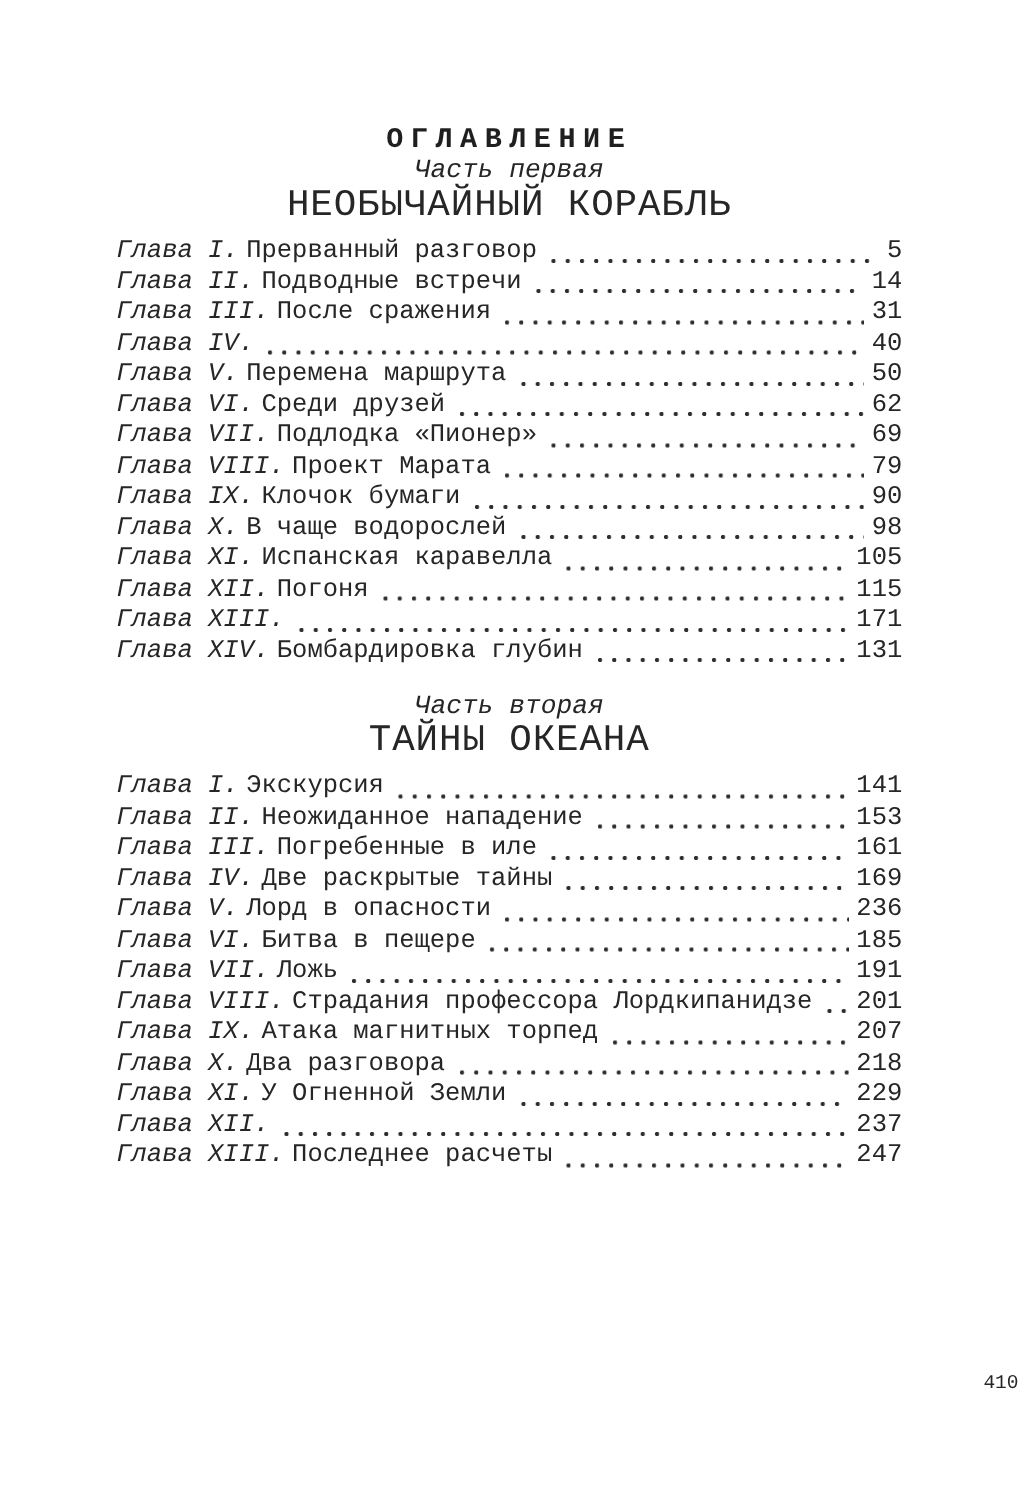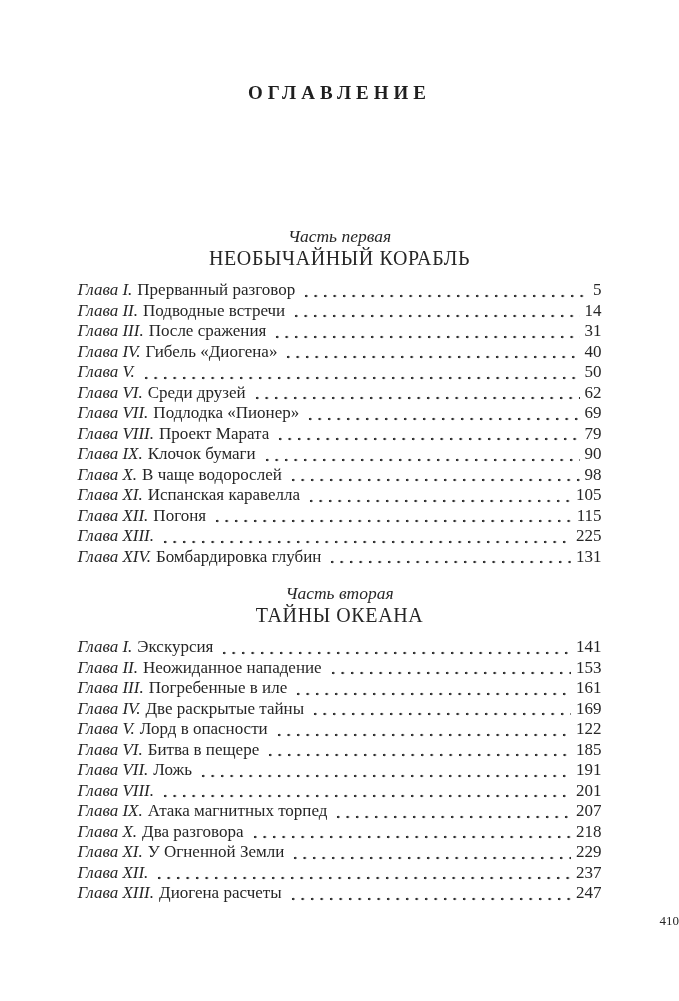--- a/index.html
+++ b/index.html
@@ -6,48 +6,47 @@
     margin: 0;
     padding: 0;
     background: #ffffff;
   }
   .book-page {
     position: relative;
     width: 679px;
     height: 1001px;
     background: #ffffff;
     color: #262626;
-    font-family: Liberation Serif, serif;
+    font-family: Liberation Mono, monospace;
     overflow: hidden;
   }
   .toc-title {
     padding-top: 82px;
     text-align: center;
     font-size: 19px;
     font-weight: bold;
     letter-spacing: 5px;
     line-height: 22px;
     color: #1f1f1f;
   }
   .part-heading {
     text-align: center;
   }
   .part-heading.first {
-    margin-top: 122px;
   }
   .part-heading.second {
     margin-top: 16px;
   }
   .part-label {
     font-style: italic;
     font-size: 17.5px;
     line-height: 21px;
   }
   .part-title {
-    font-size: 20px;
+    font-size: 25px;
     letter-spacing: 0.6px;
     line-height: 23px;
   }
   .toc-list {
     width: 524px;
     margin: 10px auto 0 auto;
     font-size: 17px;
   }
   .toc-row {
     display: flex;
@@ -114,26 +113,26 @@
         <span class="page-num">14</span>
       </div>
     <div class="toc-row">
         <span class="chap-label">Глава III.</span>
         <span class="chap-title">После сражения</span>
         <span class="dot-leader"></span>
         <span class="page-num">31</span>
       </div>
     <div class="toc-row">
         <span class="chap-label">Глава IV.</span>
-        <span class="chap-title">Гибель «Диогена»</span>
         <span class="dot-leader"></span>
         <span class="page-num">40</span>
       </div>
     <div class="toc-row">
         <span class="chap-label">Глава V.</span>
+        <span class="chap-title">Перемена маршрута</span>
         <span class="dot-leader"></span>
         <span class="page-num">50</span>
       </div>
     <div class="toc-row">
         <span class="chap-label">Глава VI.</span>
         <span class="chap-title">Среди друзей</span>
         <span class="dot-leader"></span>
         <span class="page-num">62</span>
       </div>
     <div class="toc-row">
@@ -168,21 +167,21 @@
       </div>
     <div class="toc-row">
         <span class="chap-label">Глава XII.</span>
         <span class="chap-title">Погоня</span>
         <span class="dot-leader"></span>
         <span class="page-num">115</span>
       </div>
     <div class="toc-row">
         <span class="chap-label">Глава XIII.</span>
         <span class="dot-leader"></span>
-        <span class="page-num">225</span>
+        <span class="page-num">171</span>
       </div>
     <div class="toc-row">
         <span class="chap-label">Глава XIV.</span>
         <span class="chap-title">Бомбардировка глубин</span>
         <span class="dot-leader"></span>
         <span class="page-num">131</span>
       </div>
   </div>
 
   <div class="part-heading second">
@@ -212,36 +211,37 @@
     <div class="toc-row">
         <span class="chap-label">Глава IV.</span>
         <span class="chap-title">Две раскрытые тайны</span>
         <span class="dot-leader"></span>
         <span class="page-num">169</span>
       </div>
     <div class="toc-row">
         <span class="chap-label">Глава V.</span>
         <span class="chap-title">Лорд в опасности</span>
         <span class="dot-leader"></span>
-        <span class="page-num">122</span>
+        <span class="page-num">236</span>
       </div>
     <div class="toc-row">
         <span class="chap-label">Глава VI.</span>
         <span class="chap-title">Битва в пещере</span>
         <span class="dot-leader"></span>
         <span class="page-num">185</span>
       </div>
     <div class="toc-row">
         <span class="chap-label">Глава VII.</span>
         <span class="chap-title">Ложь</span>
         <span class="dot-leader"></span>
         <span class="page-num">191</span>
       </div>
     <div class="toc-row">
         <span class="chap-label">Глава VIII.</span>
+        <span class="chap-title">Страдания профессора Лордкипанидзе</span>
         <span class="dot-leader"></span>
         <span class="page-num">201</span>
       </div>
     <div class="toc-row">
         <span class="chap-label">Глава IX.</span>
         <span class="chap-title">Атака магнитных торпед</span>
         <span class="dot-leader"></span>
         <span class="page-num">207</span>
       </div>
     <div class="toc-row">
@@ -256,21 +256,21 @@
         <span class="dot-leader"></span>
         <span class="page-num">229</span>
       </div>
     <div class="toc-row">
         <span class="chap-label">Глава XII.</span>
         <span class="dot-leader"></span>
         <span class="page-num">237</span>
       </div>
     <div class="toc-row">
         <span class="chap-label">Глава XIII.</span>
-        <span class="chap-title">Диогена расчеты</span>
+        <span class="chap-title">Последнее расчеты</span>
         <span class="dot-leader"></span>
         <span class="page-num">247</span>
       </div>
   </div>
 
   <div class="folio">410</div>
 
 </div>
 
 </body></html>

